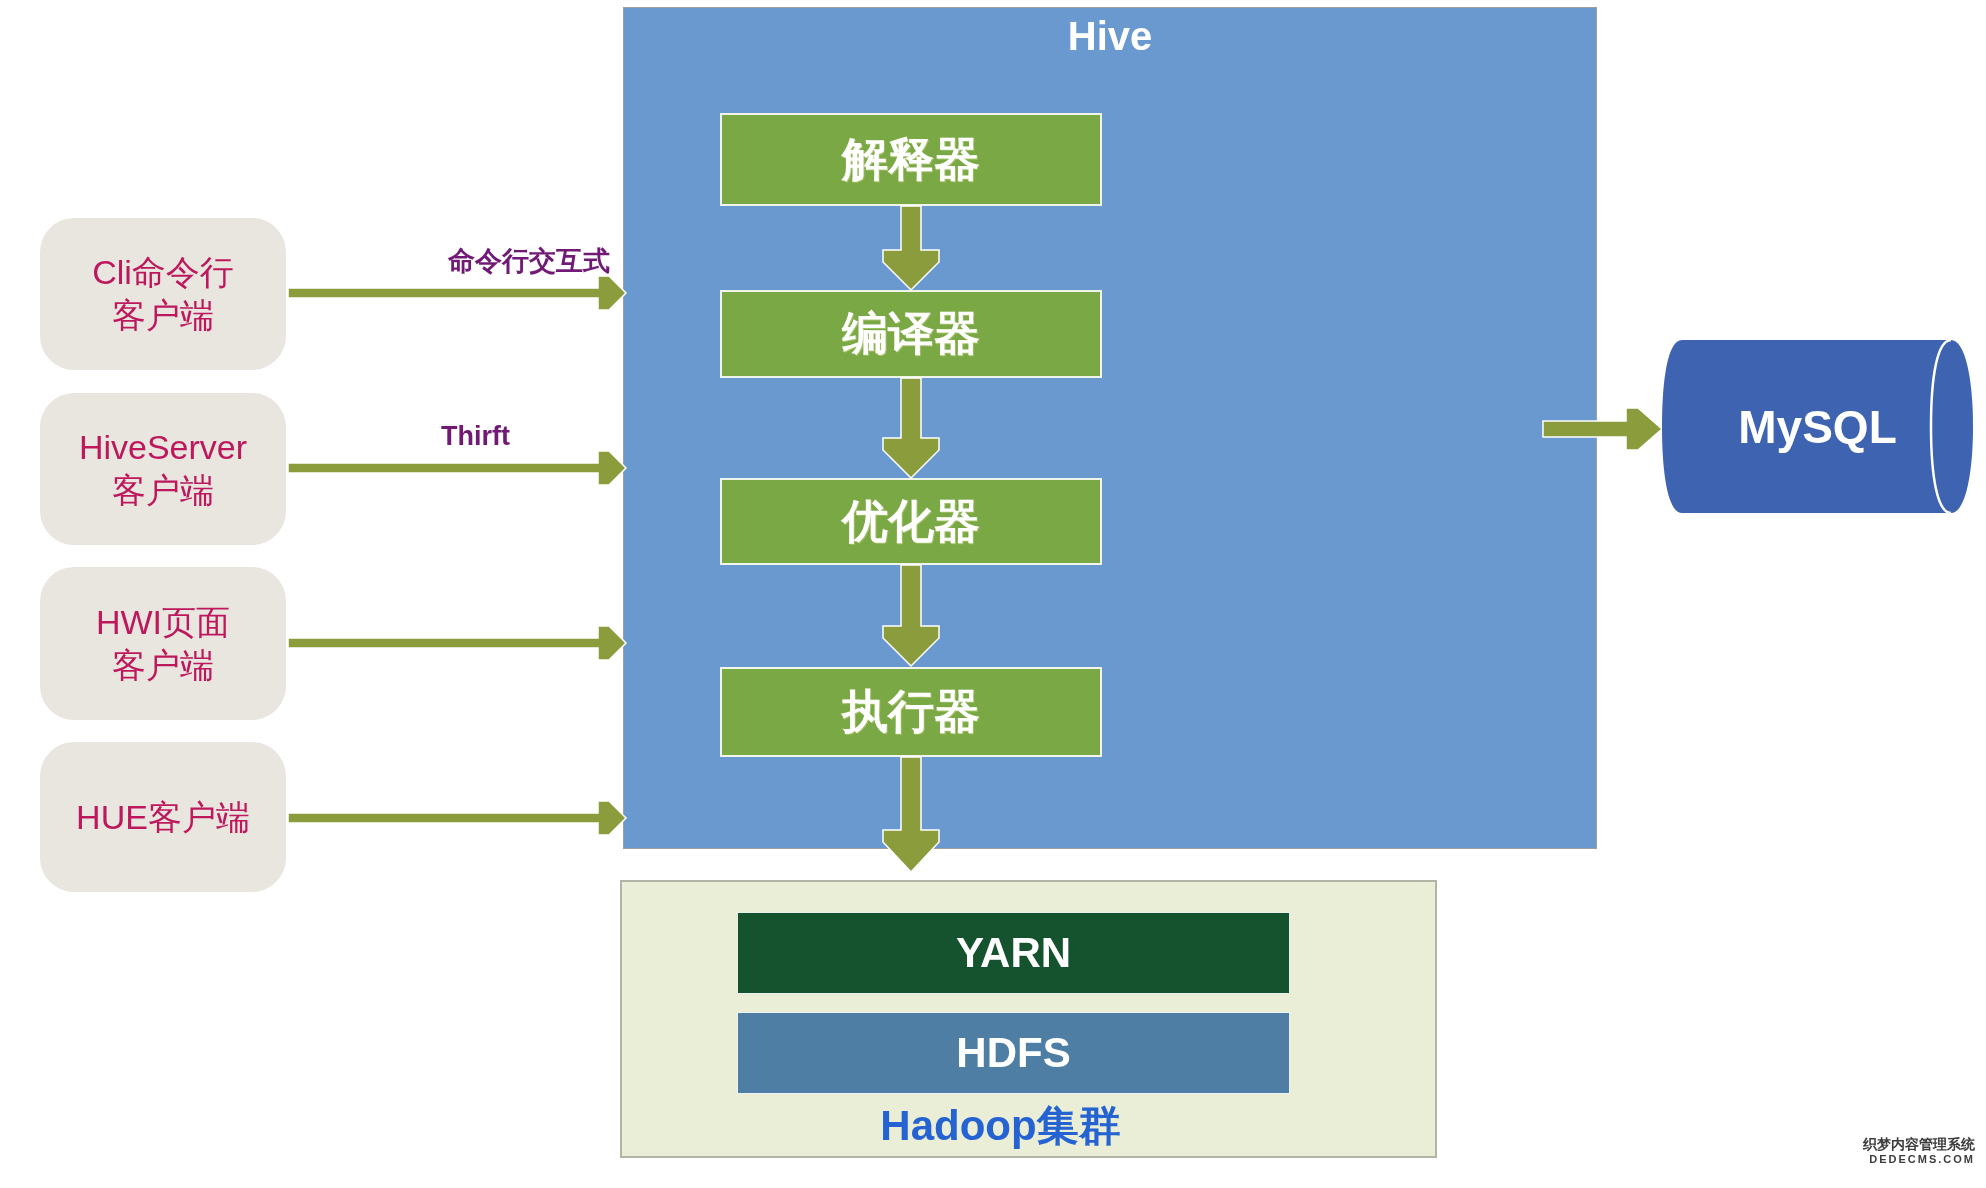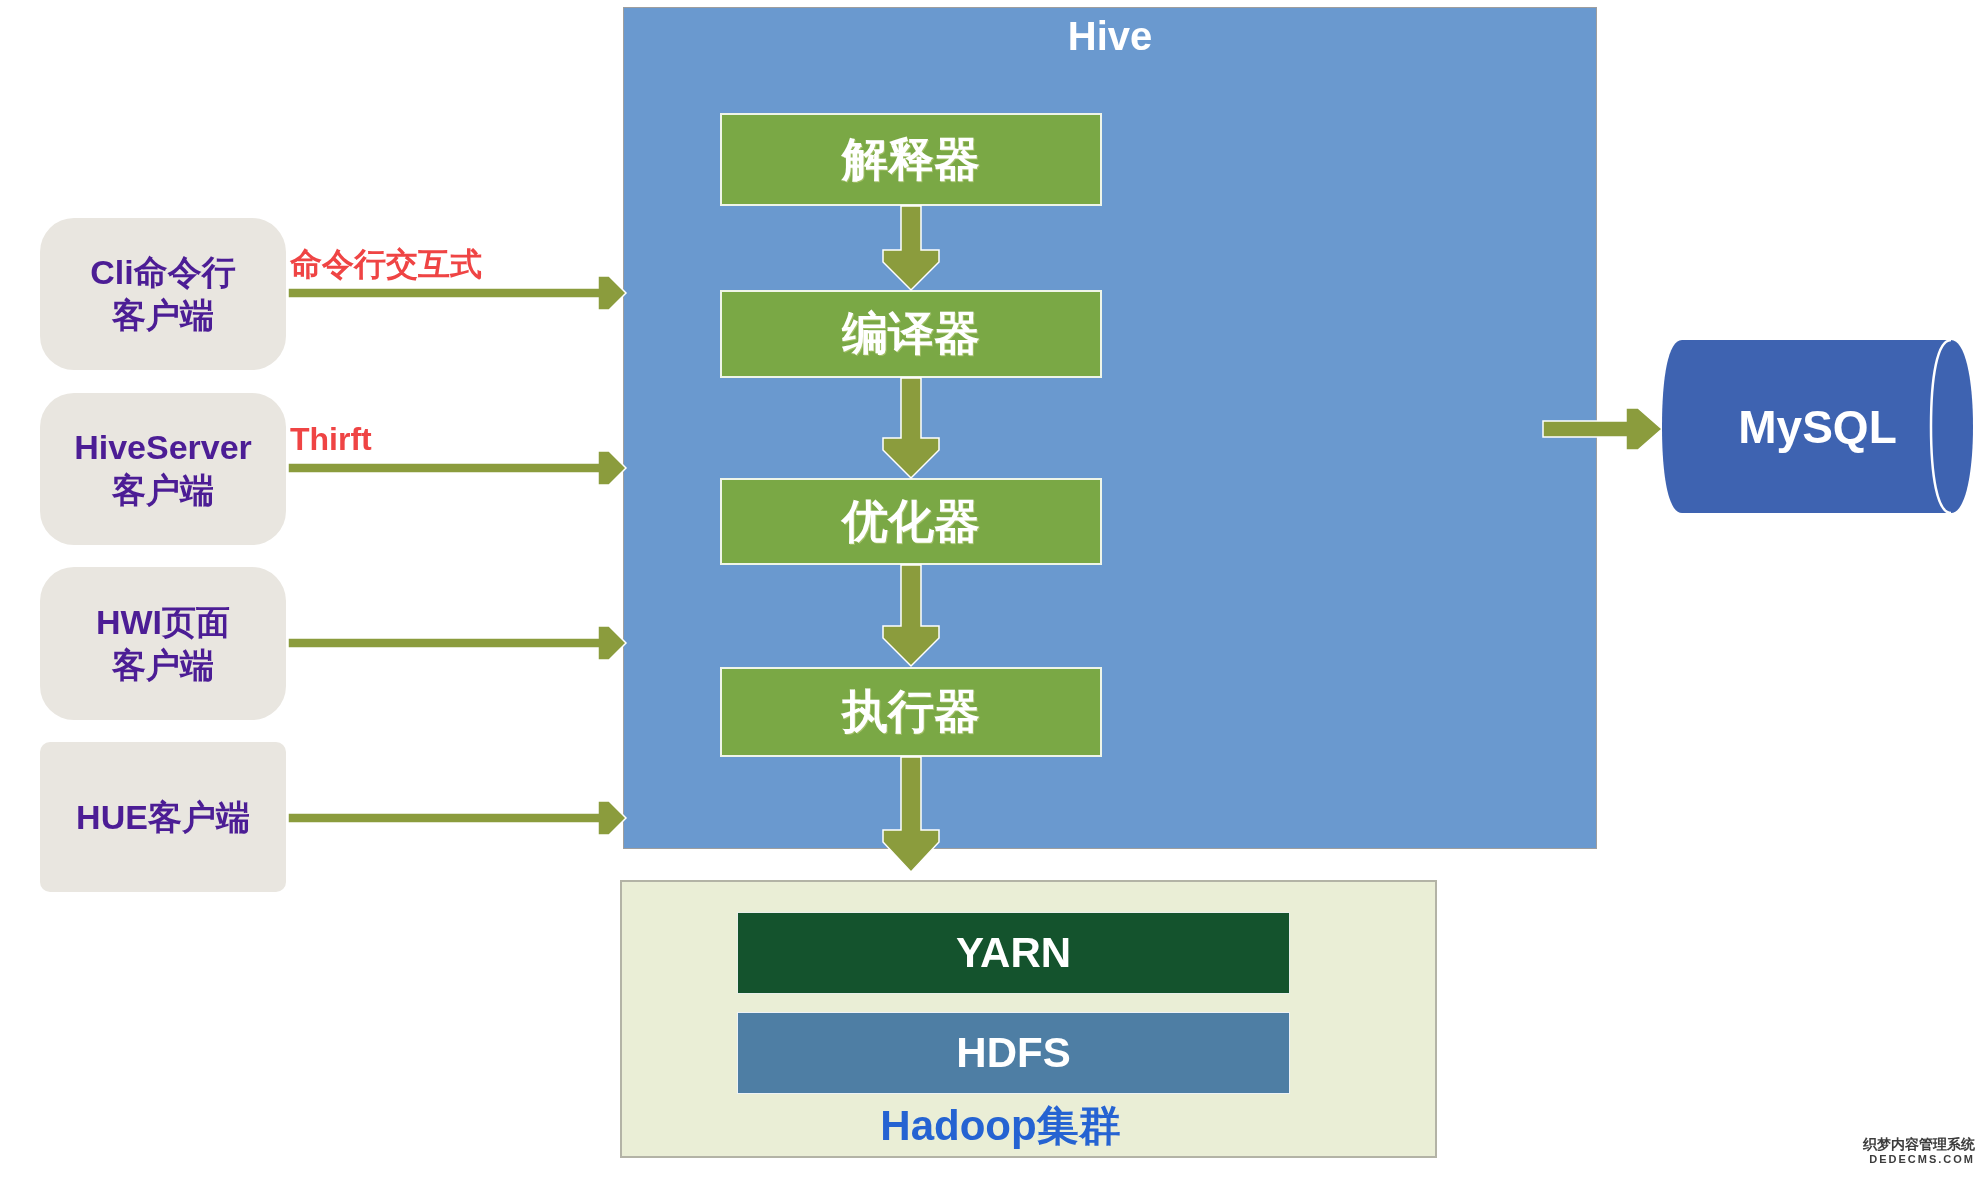--- a/index.html
+++ b/index.html
@@ -20,27 +20,27 @@
   .stage2{top:290px;height:88px;}
   .stage3{top:478px;height:87px;}
   .stage4{top:667px;height:90px;}
   
   .metastore{left:1221px;top:313px;width:322px;height:235px;background:#9b94b6;
     border:2px solid rgba(255,255,255,.92);display:flex;align-items:center;justify-content:center;
     color:#ffffff;font-size:40px;font-weight:bold;}
   
   .client{left:40px;width:246px;background:#e9e6e0;border-radius:34px;
     display:flex;flex-direction:column;align-items:center;justify-content:center;
-    color:#4c1d95;font-size:34px;font-weight:bold;line-height:1.26;text-align:center;}
+    color:#be185d;font-size:34px;font-weight:normal;line-height:1.26;text-align:center;}
   .client1{top:218px;height:152px;}
   .client2{top:393px;height:152px;}
   .client3{top:567px;height:153px;}
-  .client4{top:742px;height:150px;border-radius:10px;}
+  .client4{top:742px;height:150px;}
   
-  .arrow-label{color:#ef4444;font-size:32px;font-weight:bold;text-align:left;}
+  .arrow-label{color:#701a75;font-size:27px;font-weight:bold;text-align:right;}
   .arrow-label1{left:290px;top:243px;width:320px;}
   .arrow-label2{left:290px;top:421px;width:220px;}
   
   .hadoop-box{left:620px;top:880px;width:817px;height:278px;background:#eaeed6;border:2px solid #b3b3a6;}
   .bar{left:737px;width:553px;height:82px;display:flex;align-items:center;justify-content:center;
     color:#ffffff;font-size:42px;font-weight:bold;border:1px solid rgba(255,255,255,.9);}
   .yarn{top:912px;background:#14532d;}
   .hdfs{top:1012px;background:#4e7ea4;}
   .hadoop-caption{left:620px;top:1098px;width:733px;text-align:center;
     color:#2563d2;font-size:42px;font-weight:bold;padding-left:28px;}

